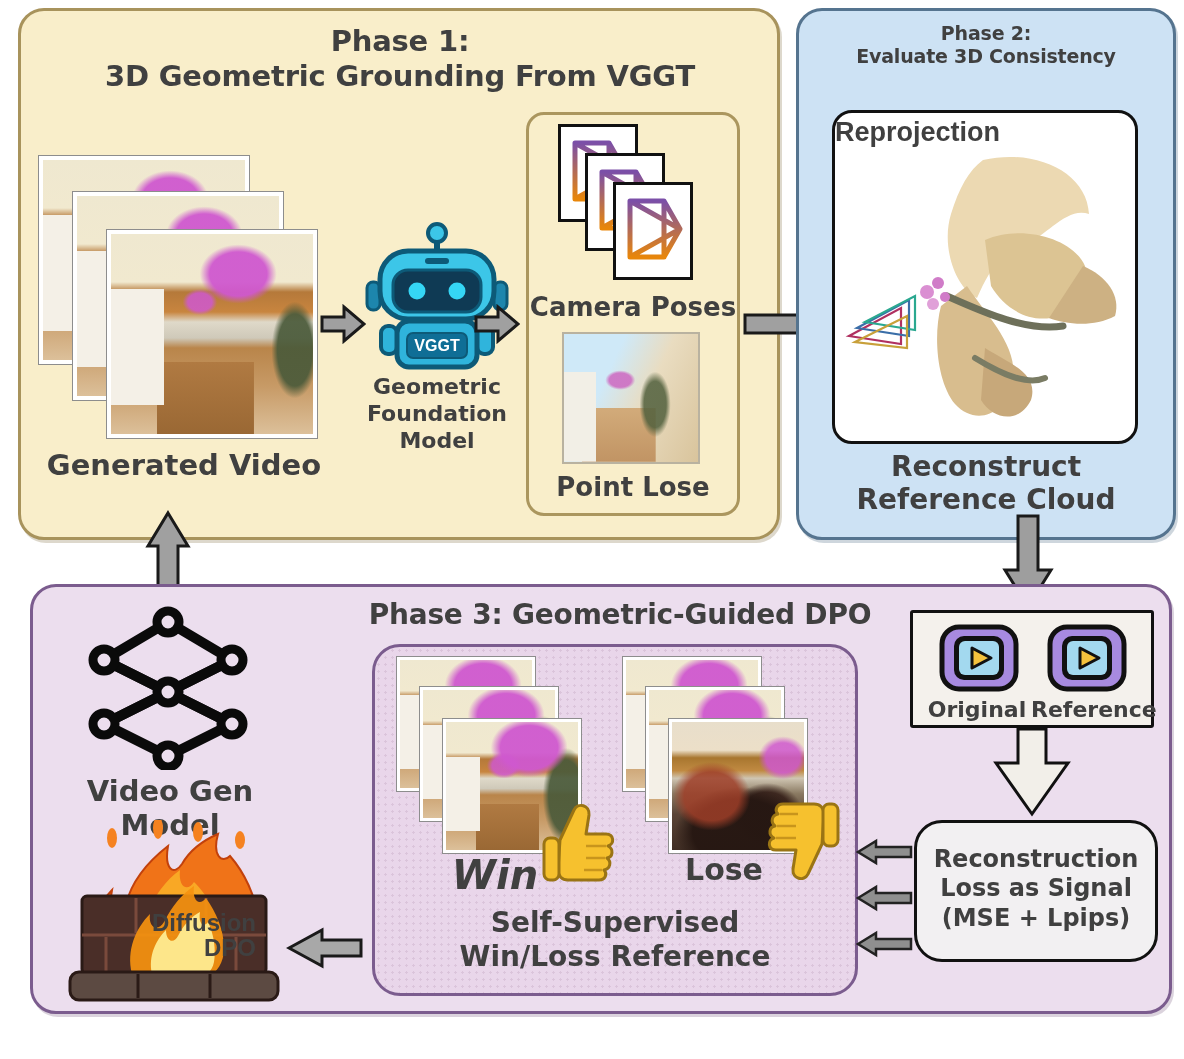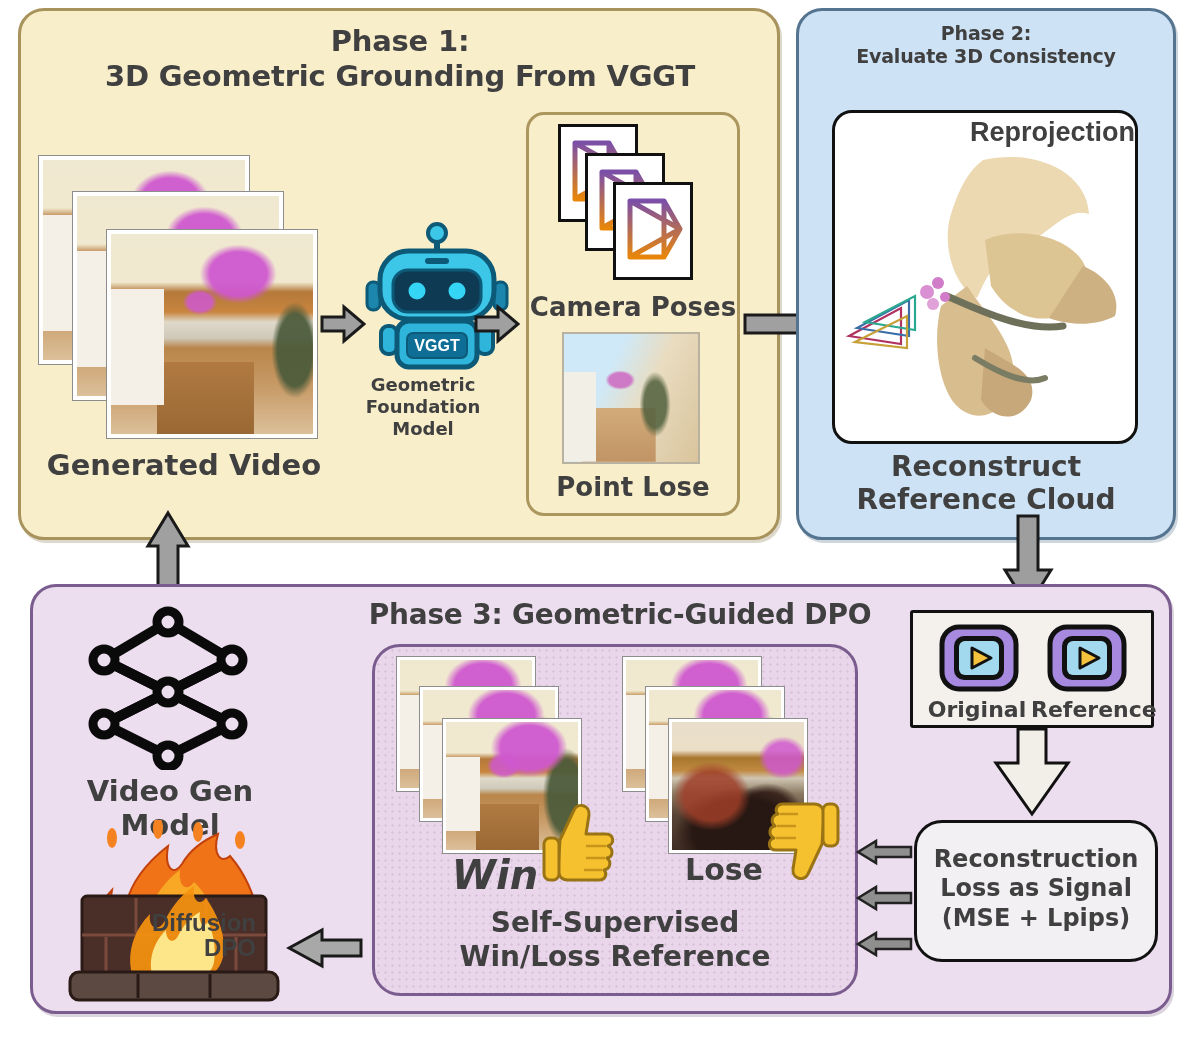--- a/index.html
+++ b/index.html
@@ -68,21 +68,21 @@
       radial-gradient(ellipse 20px 42px at 68% 55%, rgba(80,95,60,.85) 0 55%, rgba(80,95,60,0) 78%),
       linear-gradient(90deg,#f2efe6 0 24%, rgba(0,0,0,0) 24%),
       linear-gradient(180deg,#d2ab7a,#c19464),
       linear-gradient(115deg,#cfe9f8 0 32%,#e9dcc0 58%,#d9c49c 100%);
     background-size:auto,auto,100% 70%,55% 42%,100% 100%;
     background-position:0 0,0 0,0 100%,30% 100%,0 0;background-repeat:no-repeat;
   }
 
   
   .repro-box{position:absolute;left:832px;top:110px;width:306px;height:334px;background:#fff;border:3px solid #111;border-radius:20px;box-sizing:border-box;}
-  .repro-title{font-family:"Liberation Sans",sans-serif;font-weight:bold;font-size:27px;text-align:right;margin-top:4px;}
+  .repro-title{font-family:"Liberation Sans",sans-serif;font-weight:bold;font-size:27px;text-align:left;margin-top:4px;}
 
   
   .orig-box{position:absolute;left:910px;top:610px;width:244px;height:118px;background:#f4f1ec;border:3px solid #111;border-radius:3px;box-sizing:border-box;}
   .loss-box{position:absolute;left:914px;top:820px;width:244px;height:142px;background:#f2f0f2;border:3px solid #111;border-radius:28px;box-sizing:border-box;text-decoration:underline;}
 
   .lbl{position:absolute;font-weight:bold;}
 
   .fire-label{font-family:"Liberation Sans",sans-serif;font-weight:bold;font-size:24px;line-height:1.05;text-align:right;}
 
   svg{display:block;}
@@ -122,21 +122,21 @@
     <rect x="60" y="38" width="24" height="6" rx="3" fill="#0d5a78"></rect>
     <rect x="28" y="50" width="88" height="42" rx="15" fill="#0f3a54" stroke="#0d5a78" stroke-width="3"></rect>
     <circle cx="52" cy="71" r="8.5" fill="#35d6f5"></circle>
     <circle cx="92" cy="71" r="8.5" fill="#35d6f5"></circle>
     <rect x="16" y="106" width="16" height="28" rx="7" fill="#2fb4dc" stroke="#0d5a78" stroke-width="4"></rect>
     <rect x="112" y="106" width="16" height="28" rx="7" fill="#2fb4dc" stroke="#0d5a78" stroke-width="4"></rect>
     <rect x="32" y="101" width="80" height="46" rx="12" fill="#2fb4dc" stroke="#0d5a78" stroke-width="5"></rect>
     <rect x="42" y="113" width="60" height="25" rx="6" fill="#0f6e96" stroke="#0d5a78" stroke-width="2"></rect>
     <text x="72" y="131" text-anchor="middle" font-family="Liberation Sans, sans-serif" font-size="16" font-weight="bold" fill="#ffffff">VGGT</text>
   </svg>
-  <div class="lbl pre ctr" style="left:336px;top:374px;width:174px;font-size:18px;line-height:1.22;text-align:center;">Geometric
+  <div class="lbl pre ctr" style="left:350px;top:374px;width:174px;font-size:22px;line-height:1.22;text-align:center;">Geometric
 Foundation
 Model</div>
 
   <svg class="abs" style="left:474px;top:304px;" width="46" height="40" viewBox="0 0 46 40">
     <polygon points="2,13 24,13 24,3 44,20 24,37 24,27 2,27" fill="#a0a0a0" stroke="#1a1a1a" stroke-width="3"></polygon>
   </svg>
 
   <div class="inner1"></div>
   <div class="abs" style="left:558px;top:124px;width:150px;height:160px;">
     <div class="pose-card" style="left:0;top:0;">

